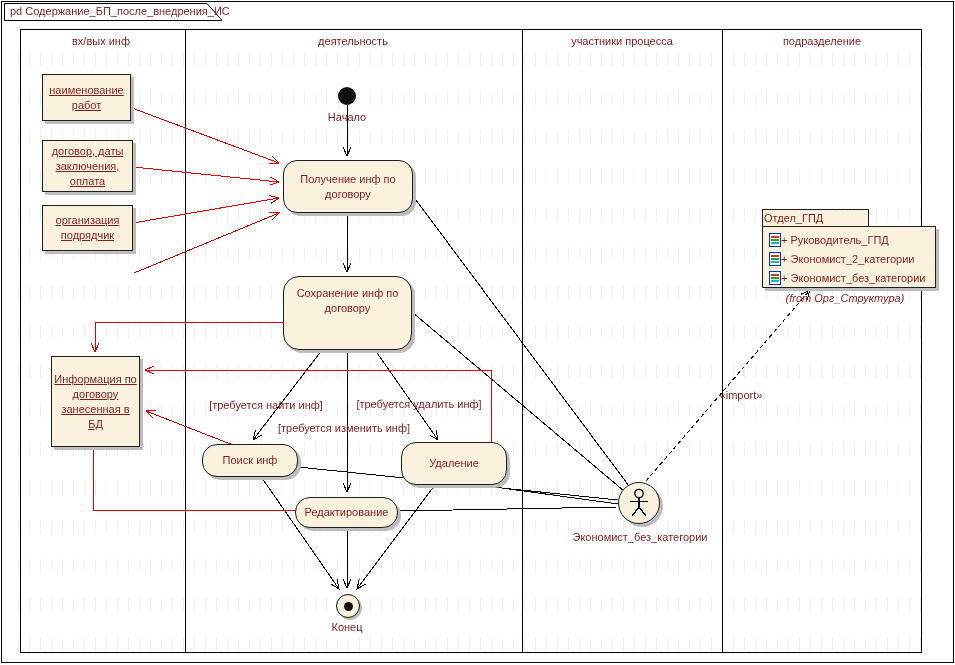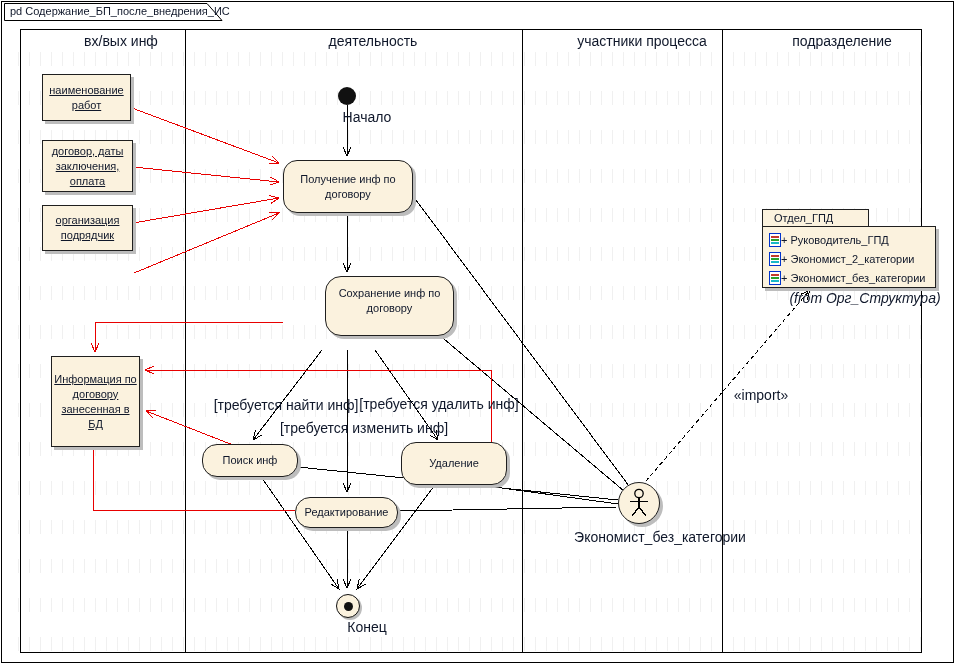--- a/index.html
+++ b/index.html
@@ -1,45 +1,45 @@
 <!DOCTYPE html>
 <html style="--node_fill: #fbf2de; --node_border: #1f1f1f; --shadow: #bdbdbd; --flow_red: #e80000; --line_black: #000000; --attr_icon_blue: #0033cc;"><head>
 <meta charset="utf-8">
 <style>
   html,body{margin:0;padding:0;background:#fff;}
   .page{position:relative;width:955px;height:665px;background:#fff;overflow:hidden;
-        font-family:"Liberation Sans",sans-serif;color:#0f172a;}
+        font-family:"Liberation Sans",sans-serif;color:#7f1d1d;}
   
   .watermark{position:absolute;left:18px;top:52px;right:30px;bottom:14px;z-index:0;
     background:repeating-linear-gradient(90deg,rgba(150,150,150,0.14) 0 1px,transparent 1px 11px);
     -webkit-mask-image:repeating-linear-gradient(0deg,#000 0 14px,transparent 14px 39px);
     mask-image:repeating-linear-gradient(0deg,#000 0 14px,transparent 14px 39px);}
   svg.overlay{position:absolute;left:0;top:0;z-index:1;}
   .lbl{position:absolute;transform:translateX(-50%);white-space:nowrap;
-       font-size:14px;line-height:12px;z-index:3;margin-left:20px;}
+       font-size:11px;line-height:12px;z-index:3;}
   .italic{font-style:italic;}
   .tab-text{position:absolute;left:10px;top:5px;font-size:11px;z-index:3;white-space:nowrap;}
   .node{position:absolute;z-index:2;box-sizing:border-box;
         background:var(--node_fill,#fbf2de);border:1px solid var(--node_border,#1f1f1f);
         box-shadow:3px 3px 0 var(--shadow,#bdbdbd);
         display:flex;align-items:center;justify-content:center;text-align:center;
         font-size:11px;line-height:15px;}
   .note{text-decoration:underline;padding:2px;}
   .activity{border-radius:14px;text-align:center;}
   .activity.tall{align-items:flex-start;padding-top:9px;}
   .startnode{position:absolute;z-index:2;background:#111;border-radius:50%;}
   .endnode{position:absolute;z-index:2;background:var(--node_fill,#fbf2de);
            border:1px solid #111;border-radius:50%;box-shadow:2px 2px 0 var(--shadow,#bdbdbd);
            display:flex;align-items:center;justify-content:center;}
   .endnode .dot{width:9px;height:9px;background:#111;border-radius:50%;}
   .actor-circle{border-radius:50%;}
   .classbox{position:absolute;z-index:2;box-sizing:border-box;
         background:var(--node_fill,#fbf2de);border:1px solid var(--node_border,#1f1f1f);
         box-shadow:3px 3px 0 var(--shadow,#bdbdbd);font-size:11px;}
-  .classbox.hdr{display:flex;align-items:center;padding-left:11px;box-shadow:none;z-index:3;}
+  .classbox.hdr{display:flex;align-items:center;padding-left:1px;box-shadow:none;z-index:3;}
   .attr-row{display:flex;align-items:center;gap:0;height:19px;padding-left:6px;white-space:nowrap;}
   .attr-icon{width:12px;height:14px;box-sizing:border-box;border:1px solid var(--attr_icon_blue,#0033cc);
       background:#fff;display:flex;flex-direction:column;justify-content:space-evenly;padding:1px;}
   .attr-icon i{display:block;height:2px;}
   .attr-icon i.r{background:#c43b2a;}
   .attr-icon i.g{background:#2aa12a;}
   .attr-icon i.c{background:#18b8c8;}
   line,path,polyline{shape-rendering:crispEdges;}
 </style>
 </head>
@@ -121,21 +121,21 @@
   <div class="node note" style="left:51px;top:356px;width:89px;height:91px;">
     <span>Информация по договору занесенная в БД</span>
     </div>
 
   <div class="startnode" style="left:338px;top:87px;width:18px;height:18px;"></div>
   <div class="lbl" style="left:347px;top:111px;">Начало</div>
 
   <div class="node activity" style="left:283px;top:160px;width:130px;height:53px;">
     <span>Получение инф по договору</span>
     </div>
-  <div class="node activity tall" style="left:283px;top:276px;width:129px;height:60px;border-radius:16px;margin-left:42px;">
+  <div class="node activity tall" style="left:283px;top:276px;width:129px;height:74px;border-radius:16px;">
     <span>Сохранение инф по договору</span>
     </div>
   <div class="node activity" style="left:202px;top:444px;width:96px;height:33px;border-radius:15px;">
     <span>Поиск инф</span>
     </div>
   <div class="node activity" style="left:401px;top:442px;width:106px;height:43px;border-radius:15px;">
     <span>Удаление</span>
     </div>
   <div class="node activity" style="left:295px;top:497px;width:103px;height:31px;border-radius:15px;">
     <span>Редактирование</span>

